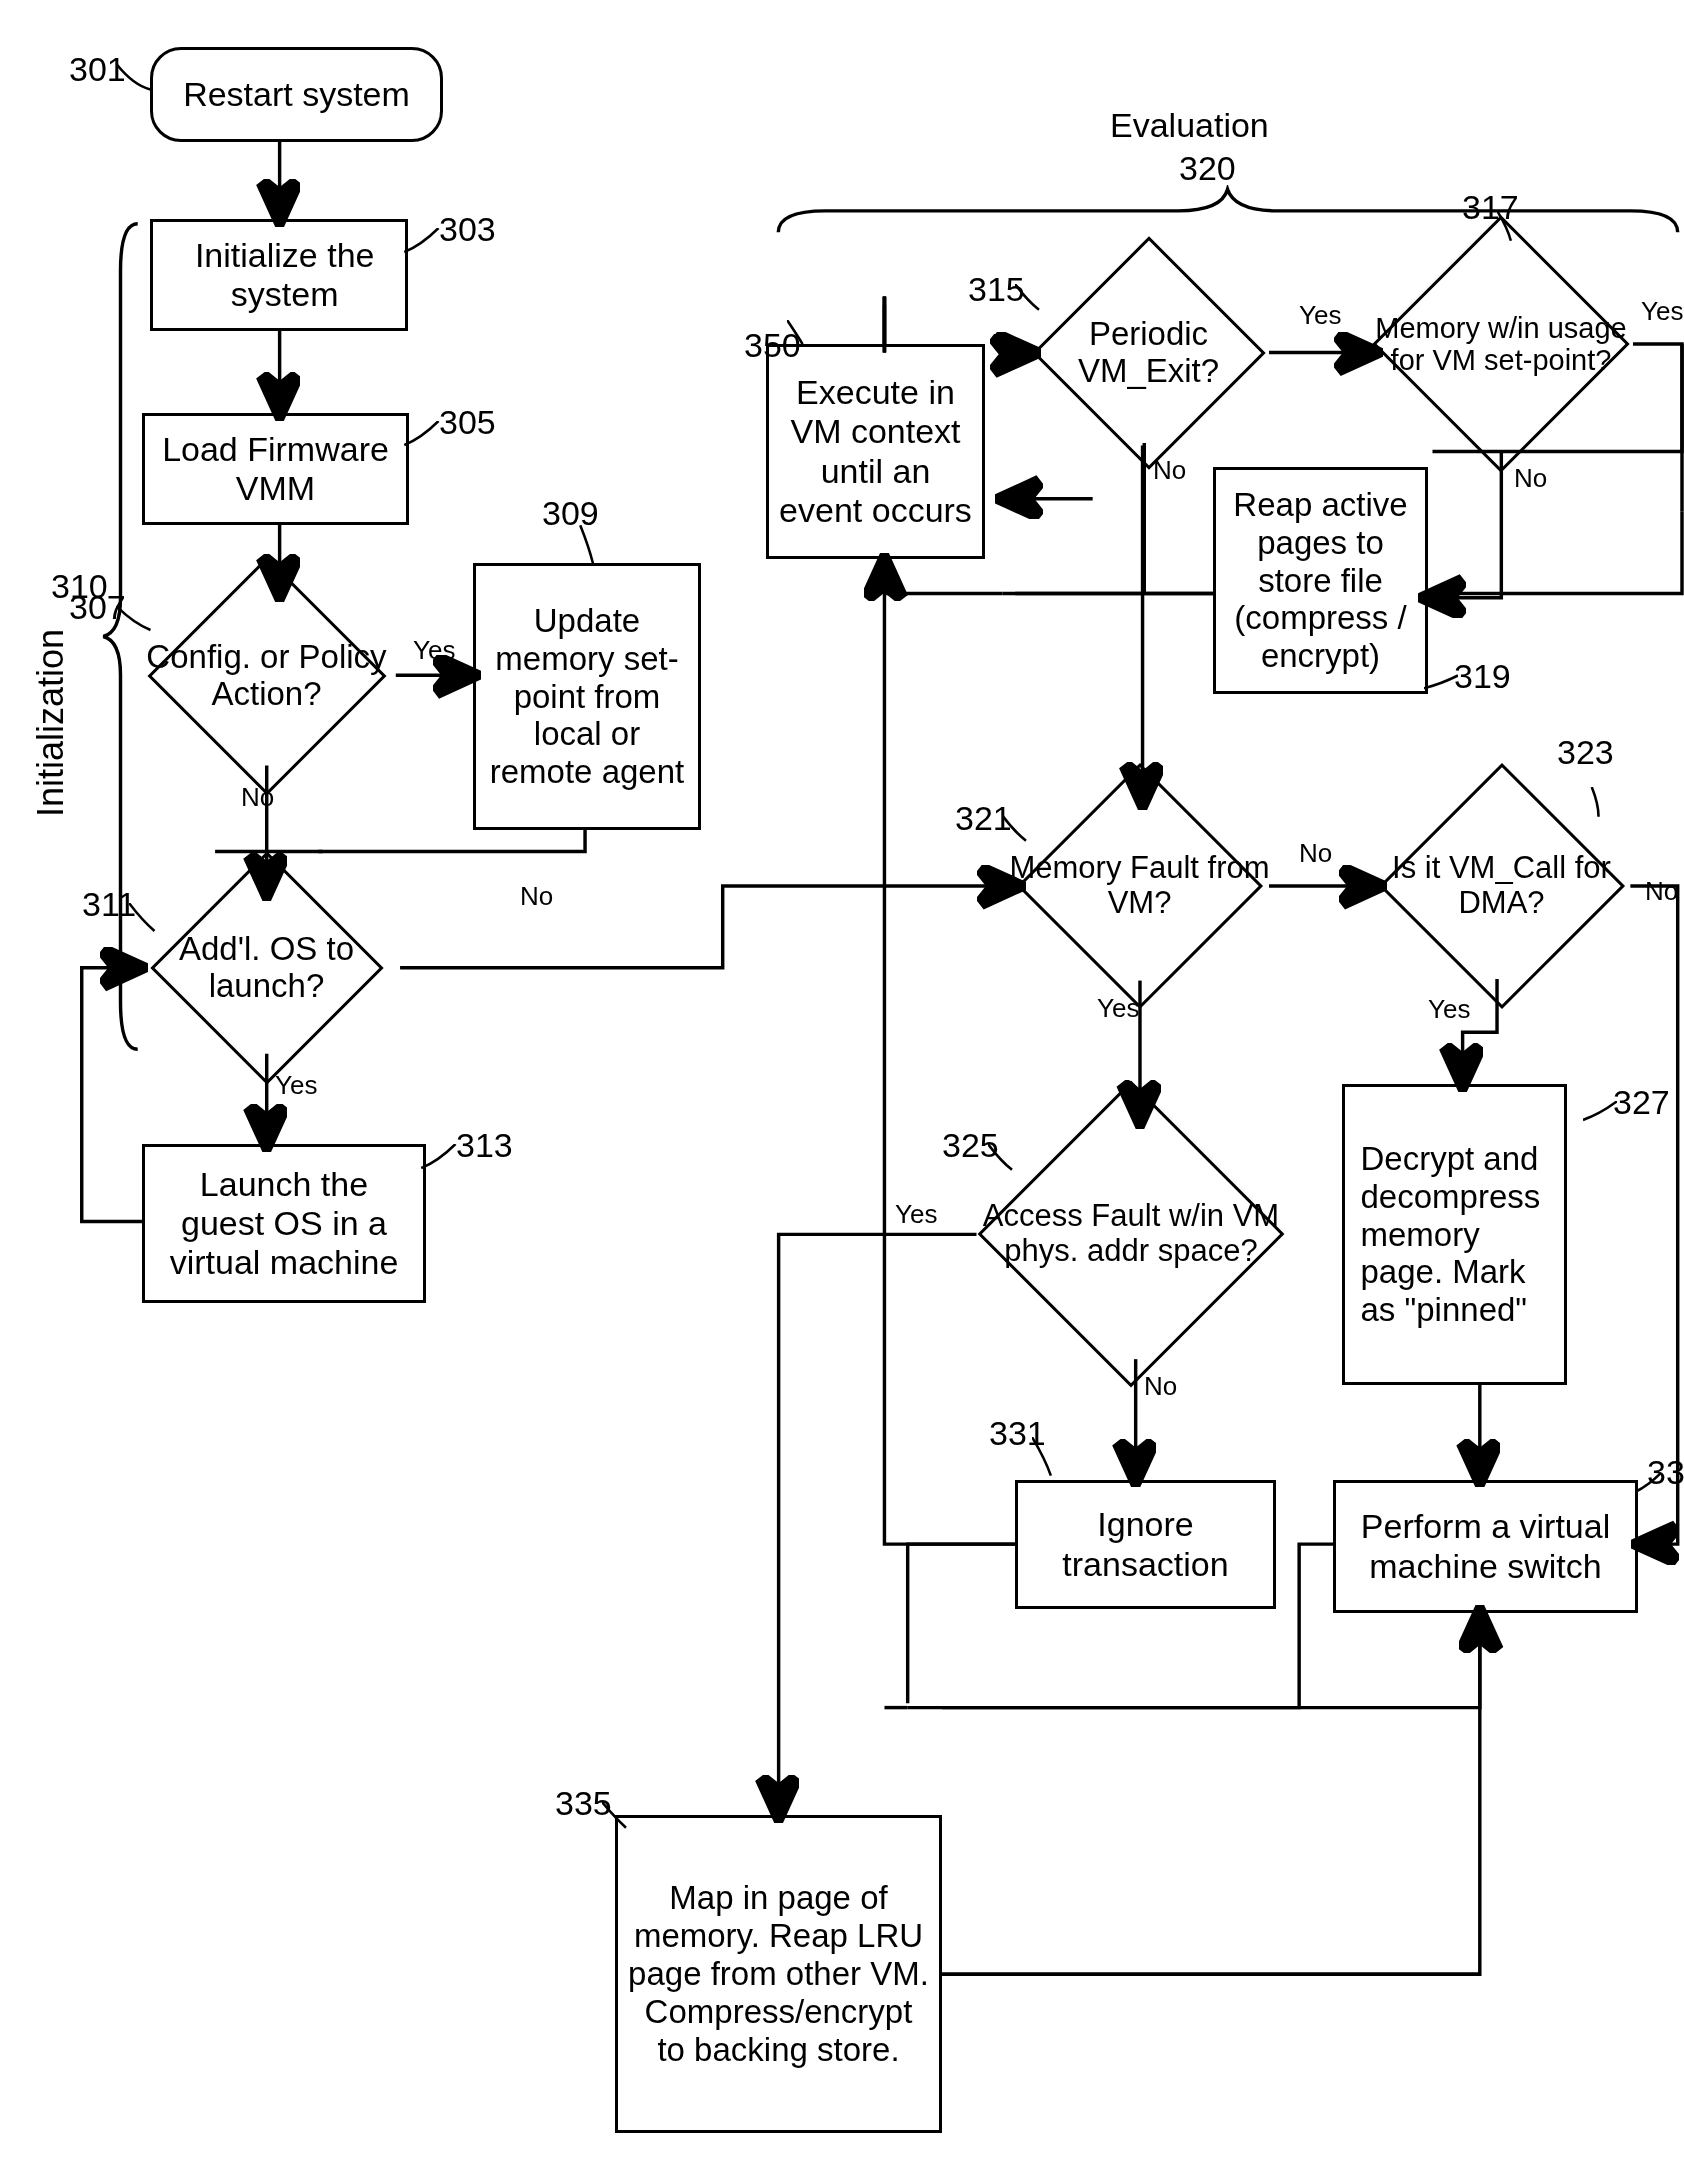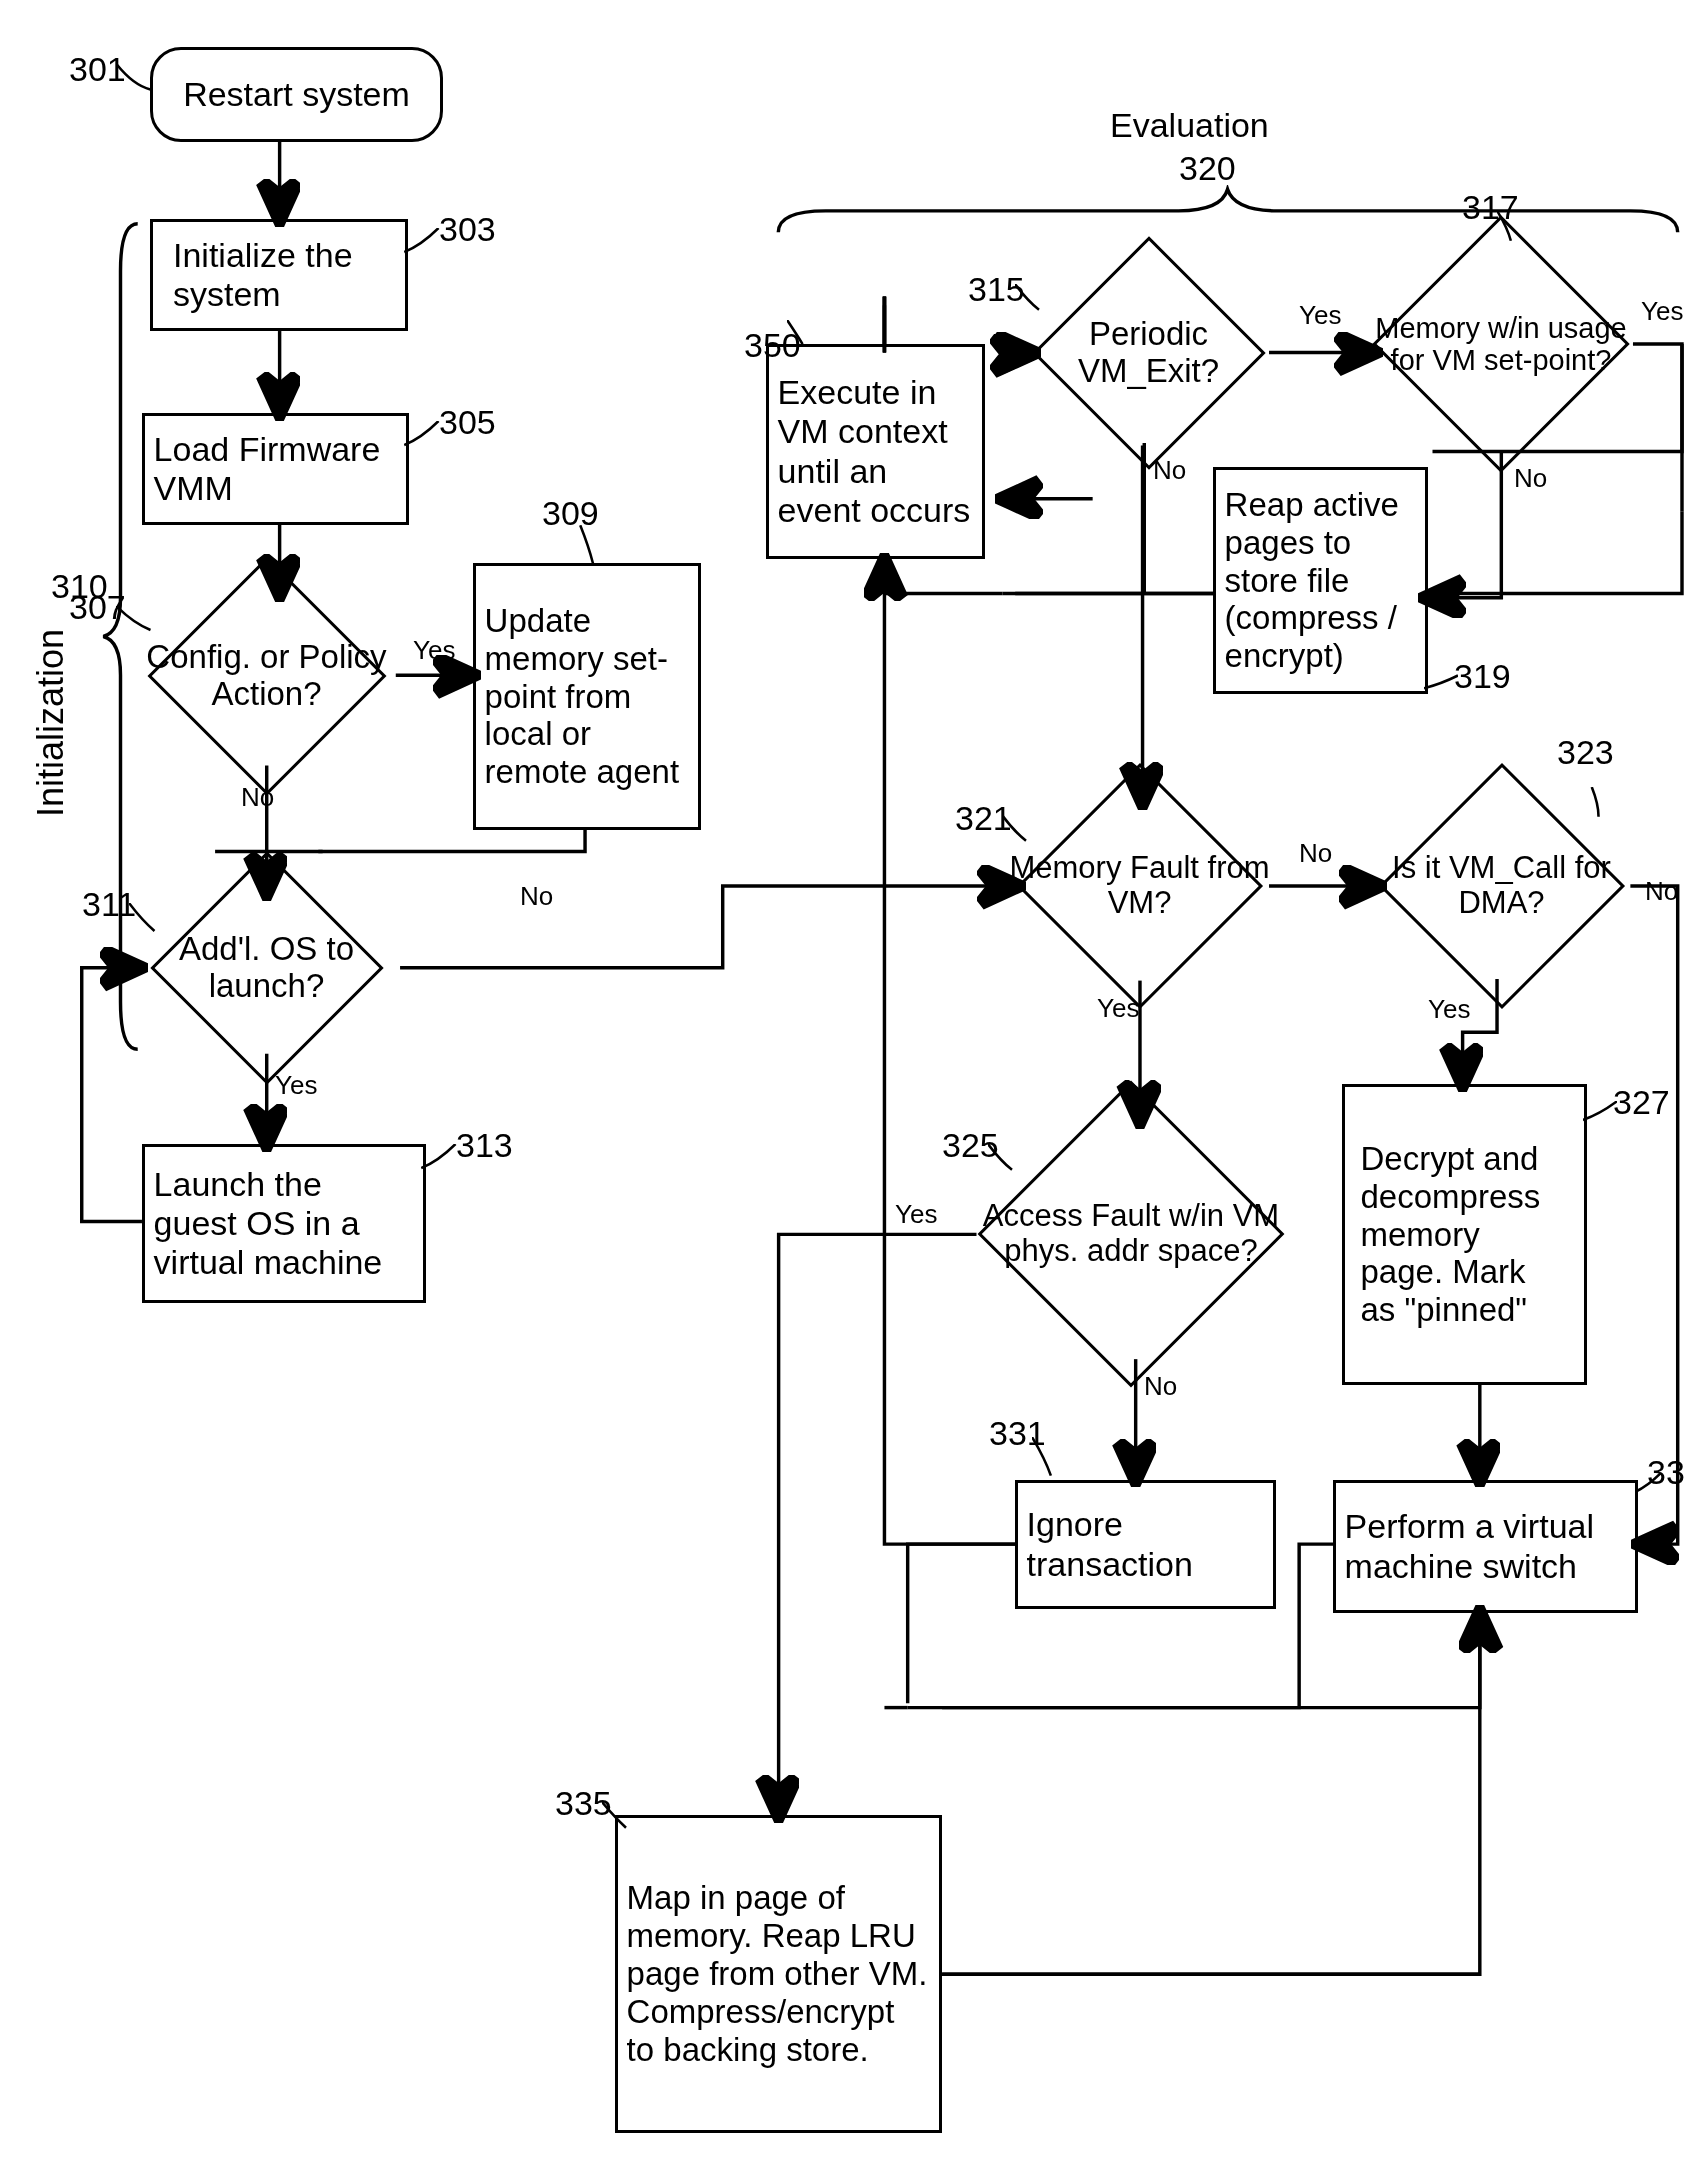--- a/index.html
+++ b/index.html
@@ -14,21 +14,21 @@
     height: 2181px;
     background: #fff;
   }
   .box {
     position: absolute;
     border: 3.4px solid #000;
     background: #fff;
     display: flex;
     align-items: center;
     justify-content: center;
-    text-align: left;
+    text-align: center;
     font-size: 34px;
     line-height: 1.15;
     padding: 8.6px;
     box-sizing: border-box;
   }
   .rounded { border-radius: 31px; }
   .diamond {
     position: absolute;
     display: flex;
     align-items: center;
@@ -178,21 +178,21 @@
 
   <div class="diamond" style="left:946px; top:1088px; width:336px; height:258px;">
     <div class="shape" style="width:211px; height:211px;"></div>
     <div class="label" style="font-size:31px;">Access Fault w/in VM phys. addr space?</div>
   </div>
   <div class="txt" style="left:925px; top:1110px;">325</div>
   <svg style="position:absolute; left:971px; top:1127px; width:30px; height:30px;" viewBox="0 0 35 35" width="30" height="30">
       <path d="M0 0 Q15 20 28 30" stroke="#000" stroke-width="3" fill="none"></path>
     </svg>
 
-  <div class="box" style="left:1325px; top:1067px; width:245px; height:301px; font-size:33px; text-align:left; padding-left:15.5px; padding-right:15.5px;">Decrypt and decompress memory page. Mark as "pinned"</div>
+  <div class="box" style="left:1325px; top:1067px; width:225px; height:301px; font-size:33px; text-align:left; padding-left:15.5px; padding-right:15.5px;">Decrypt and decompress memory page. Mark as "pinned"</div>
   <div class="txt" style="left:1596px; top:1067px;">327</div>
   <svg style="position:absolute; left:1566px; top:1084px; width:34px; height:26px;" viewBox="0 0 40 30" width="34" height="26">
       <path d="M40 0 Q20 15 0 22" stroke="#000" stroke-width="3" fill="none"></path>
     </svg>
 
   <div class="box" style="left:998px; top:1463px; width:261px; height:129px;">Ignore transaction</div>
   <div class="txt" style="left:972px; top:1398px;">331</div>
   <svg style="position:absolute; left:1015px; top:1420px; width:30px; height:43px;" viewBox="0 0 35 50" width="30" height="43">
       <path d="M0 0 Q15 25 22 45" stroke="#000" stroke-width="3" fill="none"></path>
     </svg>

